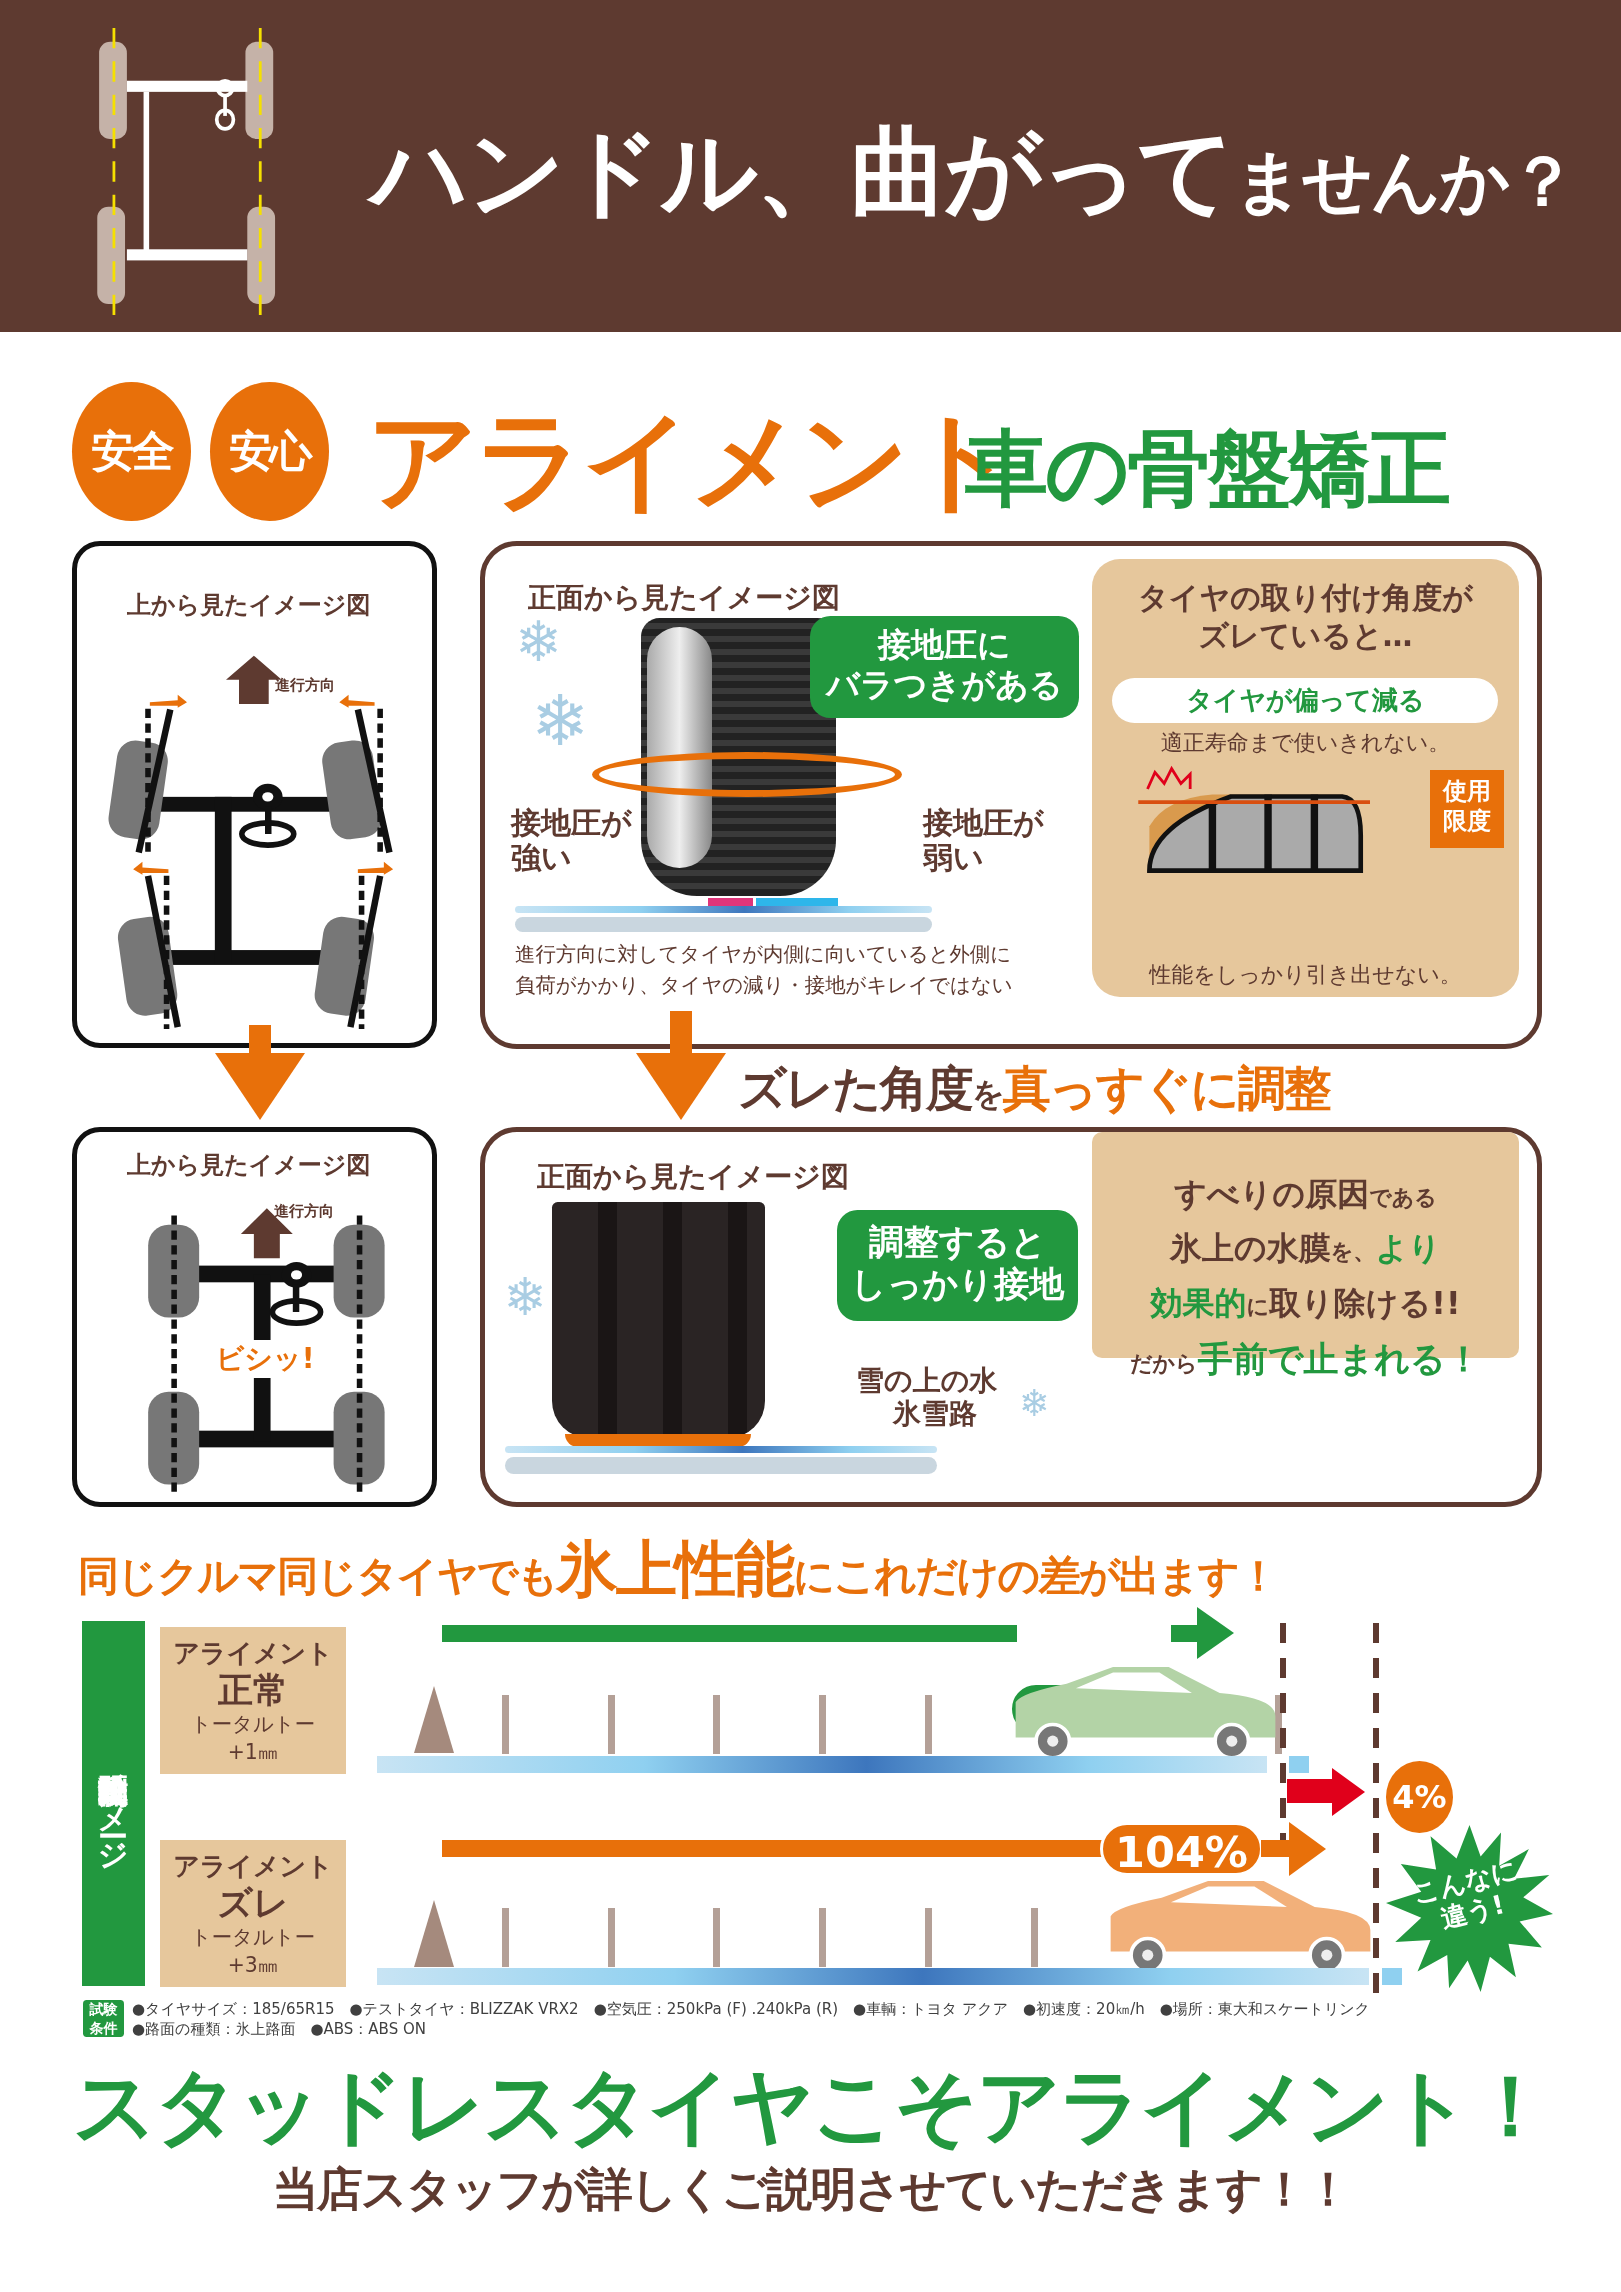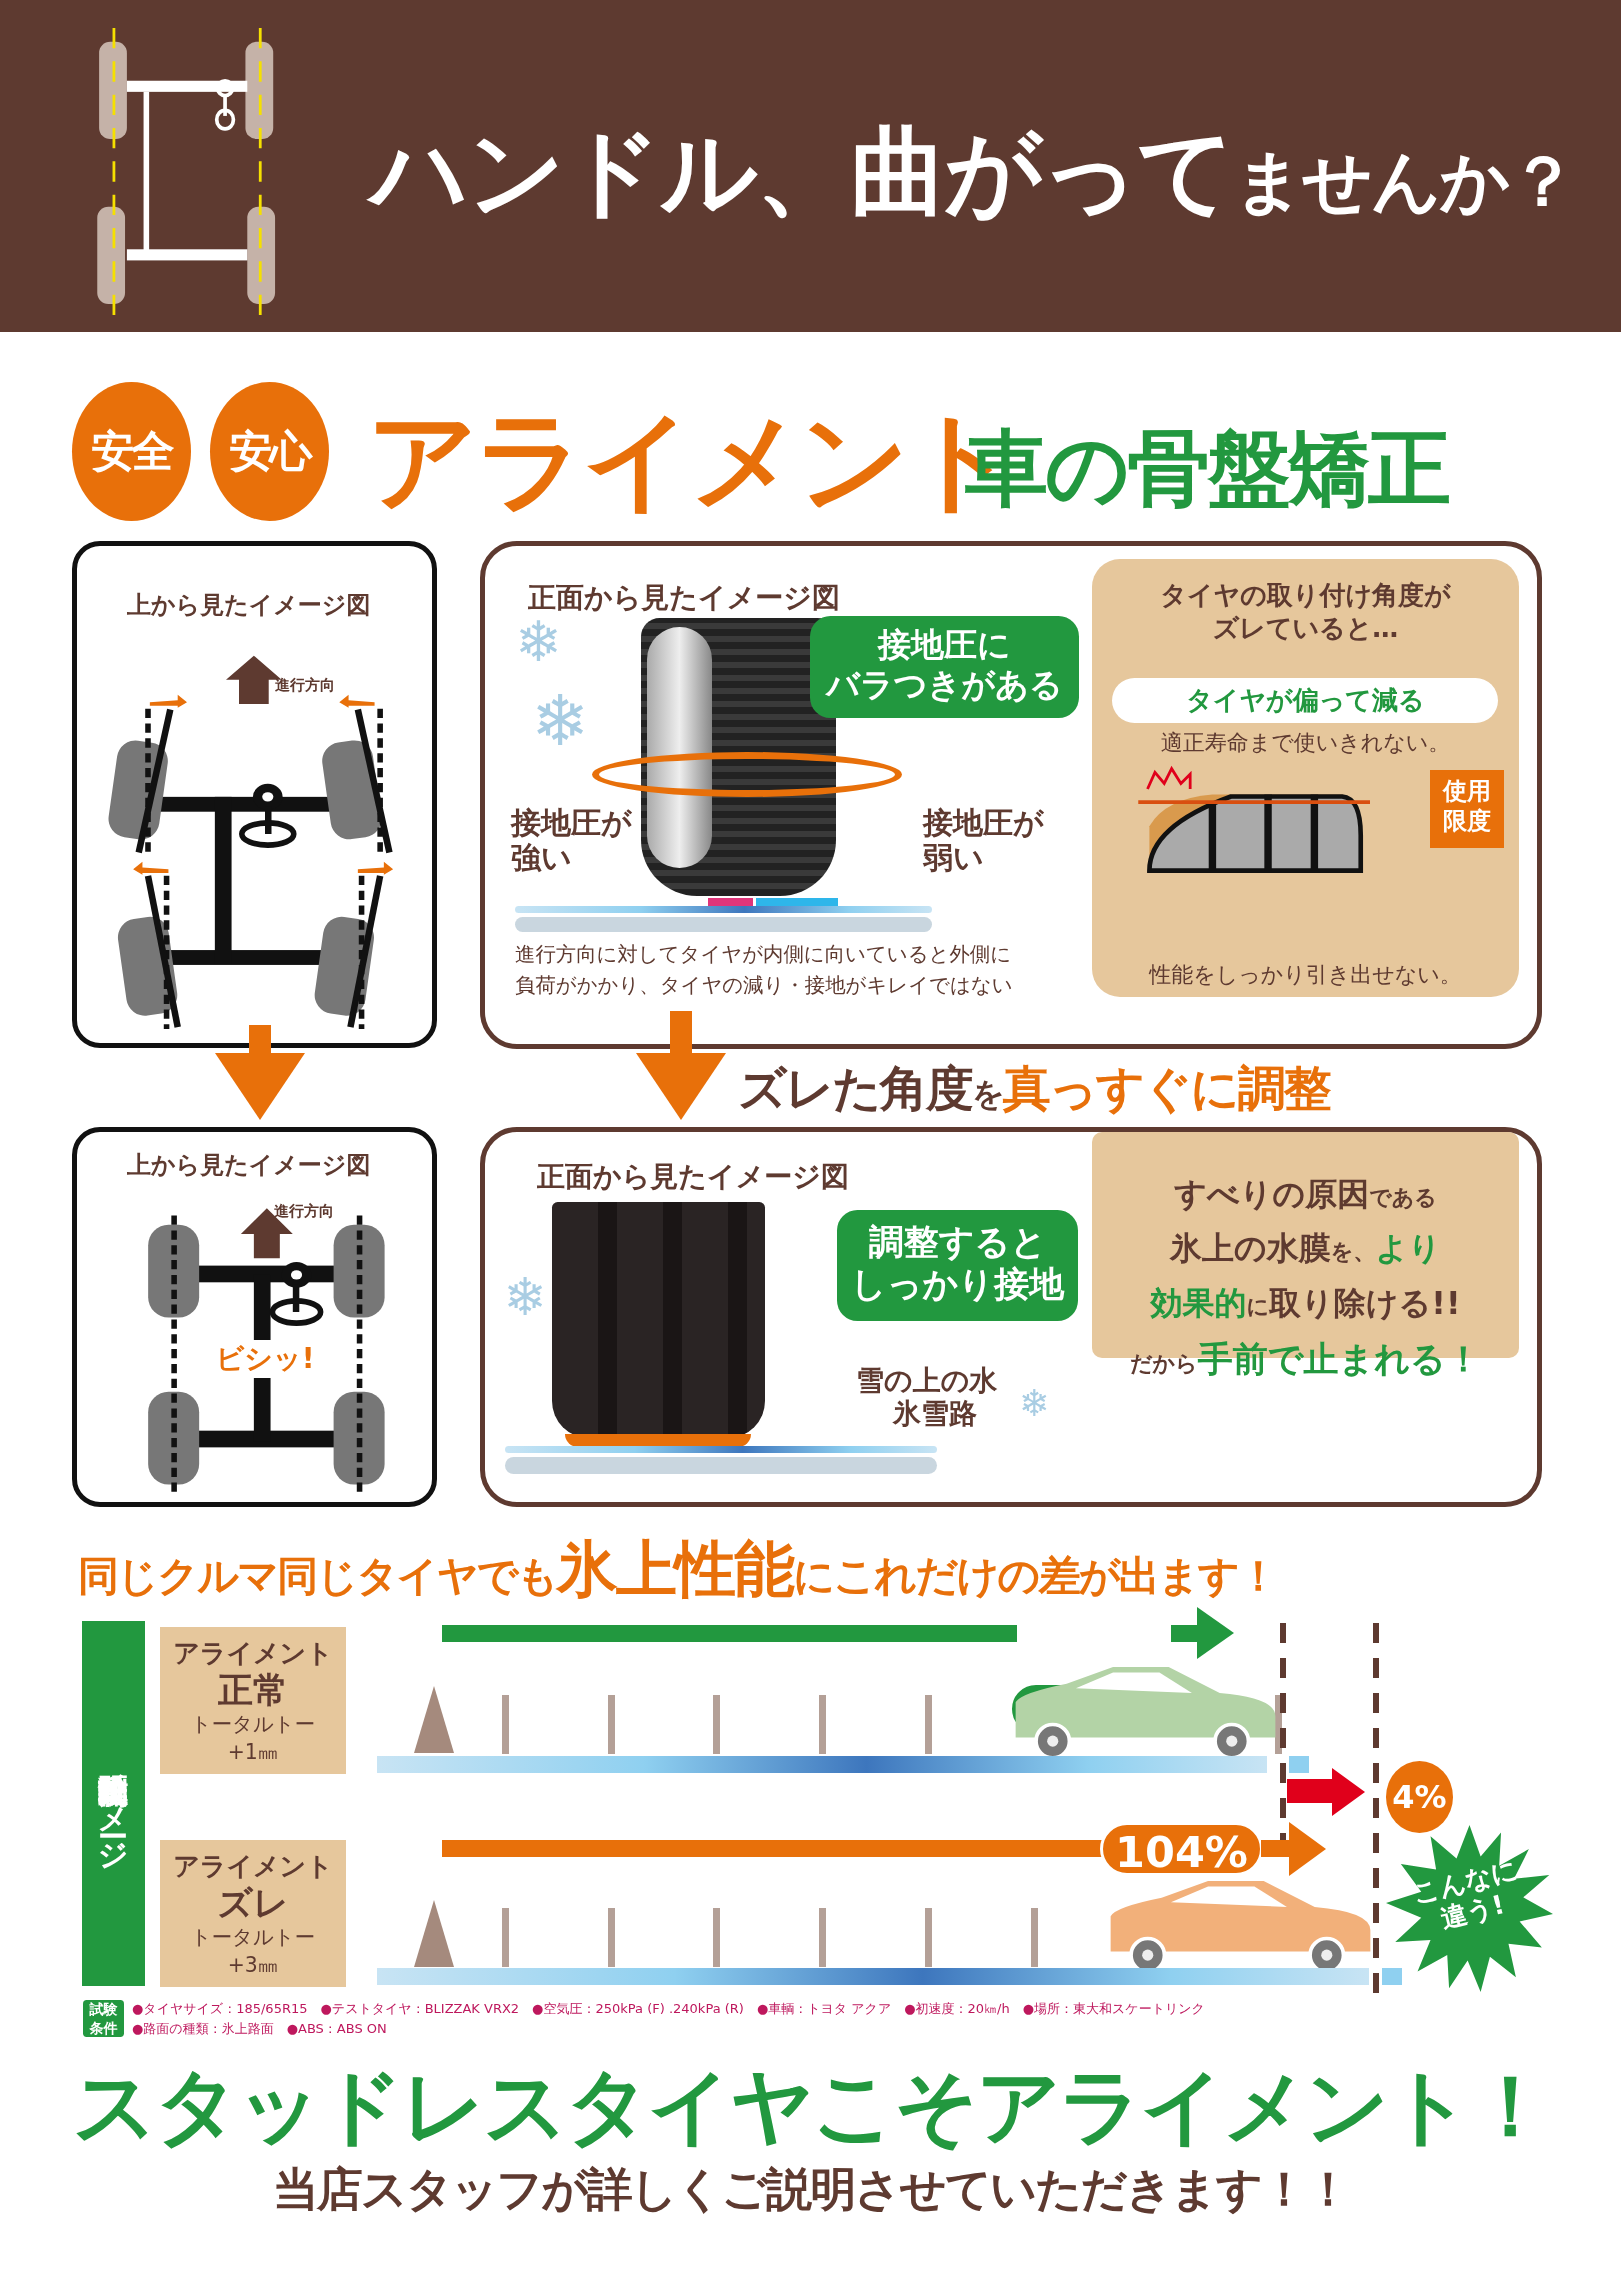--- a/index.html
+++ b/index.html
@@ -30,21 +30,21 @@
 
   .arrow-down{width:0;height:0;border-left:45px solid transparent;border-right:45px solid transparent;border-top:67px solid #e8700a}
   .arrow-stem{background:#e8700a}
 
   .road-ice{height:15px;border-radius:7.4px;background:linear-gradient(90deg,#c8e4f4 0%,#8fd0f0 30%,#3d76bd 55%,#8fd0f0 80%,#c8e4f4 100%)}
   .road-base{height:20.4px;border-radius:10.2px;background:#c9d6df}
   .post{width:7.4px;background:#b4a097}
   .cone{width:0;height:0;border-left:20.4px solid transparent;border-right:20.4px solid transparent;border-bottom:67px solid #a58a7d}
   .dash-v{width:5.6px;background:repeating-linear-gradient(180deg,#5e3a30 0 20.4px,transparent 20.4px 35px)}
 
-  .note{font-size:13px;color:#be185d;white-space:nowrap}
+  .note{font-size:15px;color:#404040;white-space:nowrap}
 </style>
 </head>
 <body>
 
 <div id="hdr" class="abs">
   <svg class="abs" style="left:88px;top:23px" width="213" height="297" viewBox="0 0 230 320">
     <rect x="12" y="20" width="30" height="105" rx="12" fill="#c5b2a8"></rect>
     <rect x="170" y="20" width="30" height="105" rx="12" fill="#c5b2a8"></rect>
     <rect x="10" y="198" width="30" height="105" rx="12" fill="#c5b2a8"></rect>
     <rect x="172" y="198" width="30" height="105" rx="12" fill="#c5b2a8"></rect>
@@ -128,21 +128,21 @@
   <div class="abs" style="left:223px;top:352px;width:45px;height:11px;background:#e0357a"></div>
   <div class="abs" style="left:271px;top:352px;width:82px;height:11px;background:#2eb6ea"></div>
   <div class="abs road-ice" style="left:30px;top:360px;width:417px;height:7.4px"></div>
   <div class="abs road-base" style="left:30px;top:371px;width:417px;height:15px"></div>
   <div class="abs" style="left:30px;top:393px;font-size:20.4px;line-height:1.5;white-space:nowrap">
     <div>進行方向に対してタイヤが内側に向いていると外側に</div>
       <div>負荷がかかり、タイヤの減り・接地がキレイではない</div>
   </div>
 
   <div class="abs tan" style="left:607px;top:13px;width:427px;height:438px;border-radius:28px">
-    <div class="abs bold" style="left:0;top:20.4px;width:427px;text-align:center;font-size:26px;line-height:1.25">
+    <div class="abs bold" style="left:0;top:20.4px;width:427px;text-align:center;font-size:30px;line-height:1.25">
       <div>タイヤの取り付け角度が</div>
         <div>ズレていると…</div>
     </div>
     <div class="abs white-pill" style="left:20.4px;top:119px;width:386px;height:45px;font-size:26px;line-height:45px">タイヤが偏って減る</div>
     <div class="abs" style="left:0;top:169px;width:427px;text-align:center;font-size:22px">適正寿命まで使いきれない。</div>
     <svg class="abs" style="left:37px;top:202px" width="241" height="121" viewBox="0 0 260 130">
       <path d="M20 30 L28 12 L38 24 L46 8 L56 24 L66 14 L66 30" fill="none" stroke="#e0001b" stroke-width="3"></path>
       <path d="M22 118 L22 70 Q40 40 90 36 L230 36 Q250 40 250 80 L250 118 Z" fill="#d99a4d"></path>
       <path d="M22 118 Q22 70 110 38 L230 38 Q250 40 250 80 L250 118 Z" fill="#aaa" stroke="#111" stroke-width="5"></path>
       <g stroke="#111" stroke-width="8">

